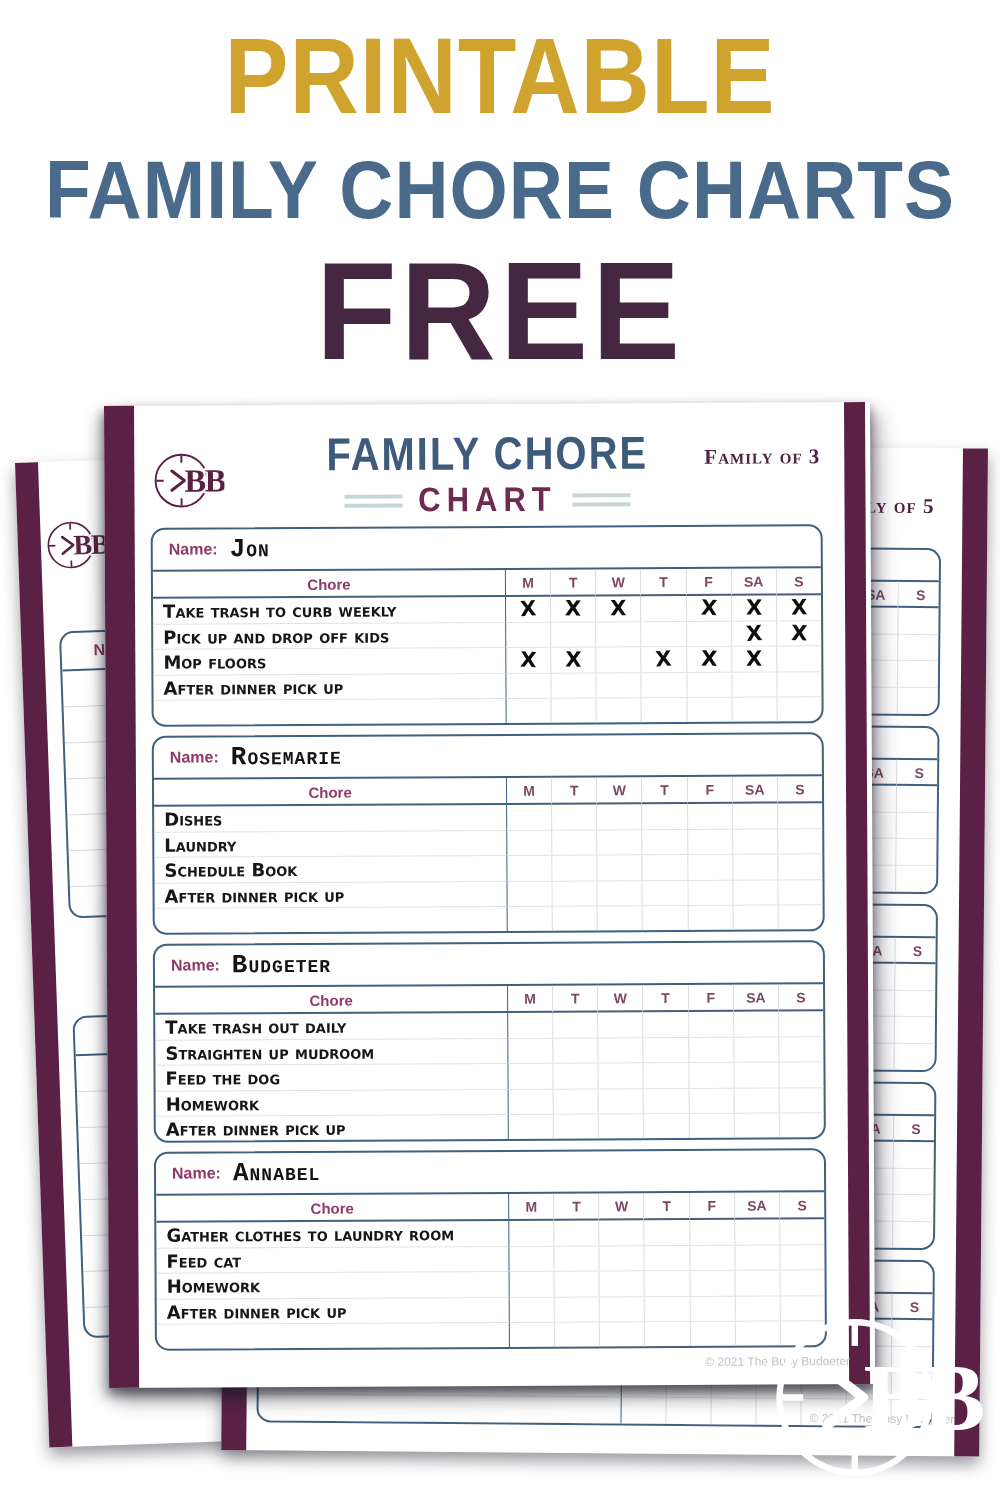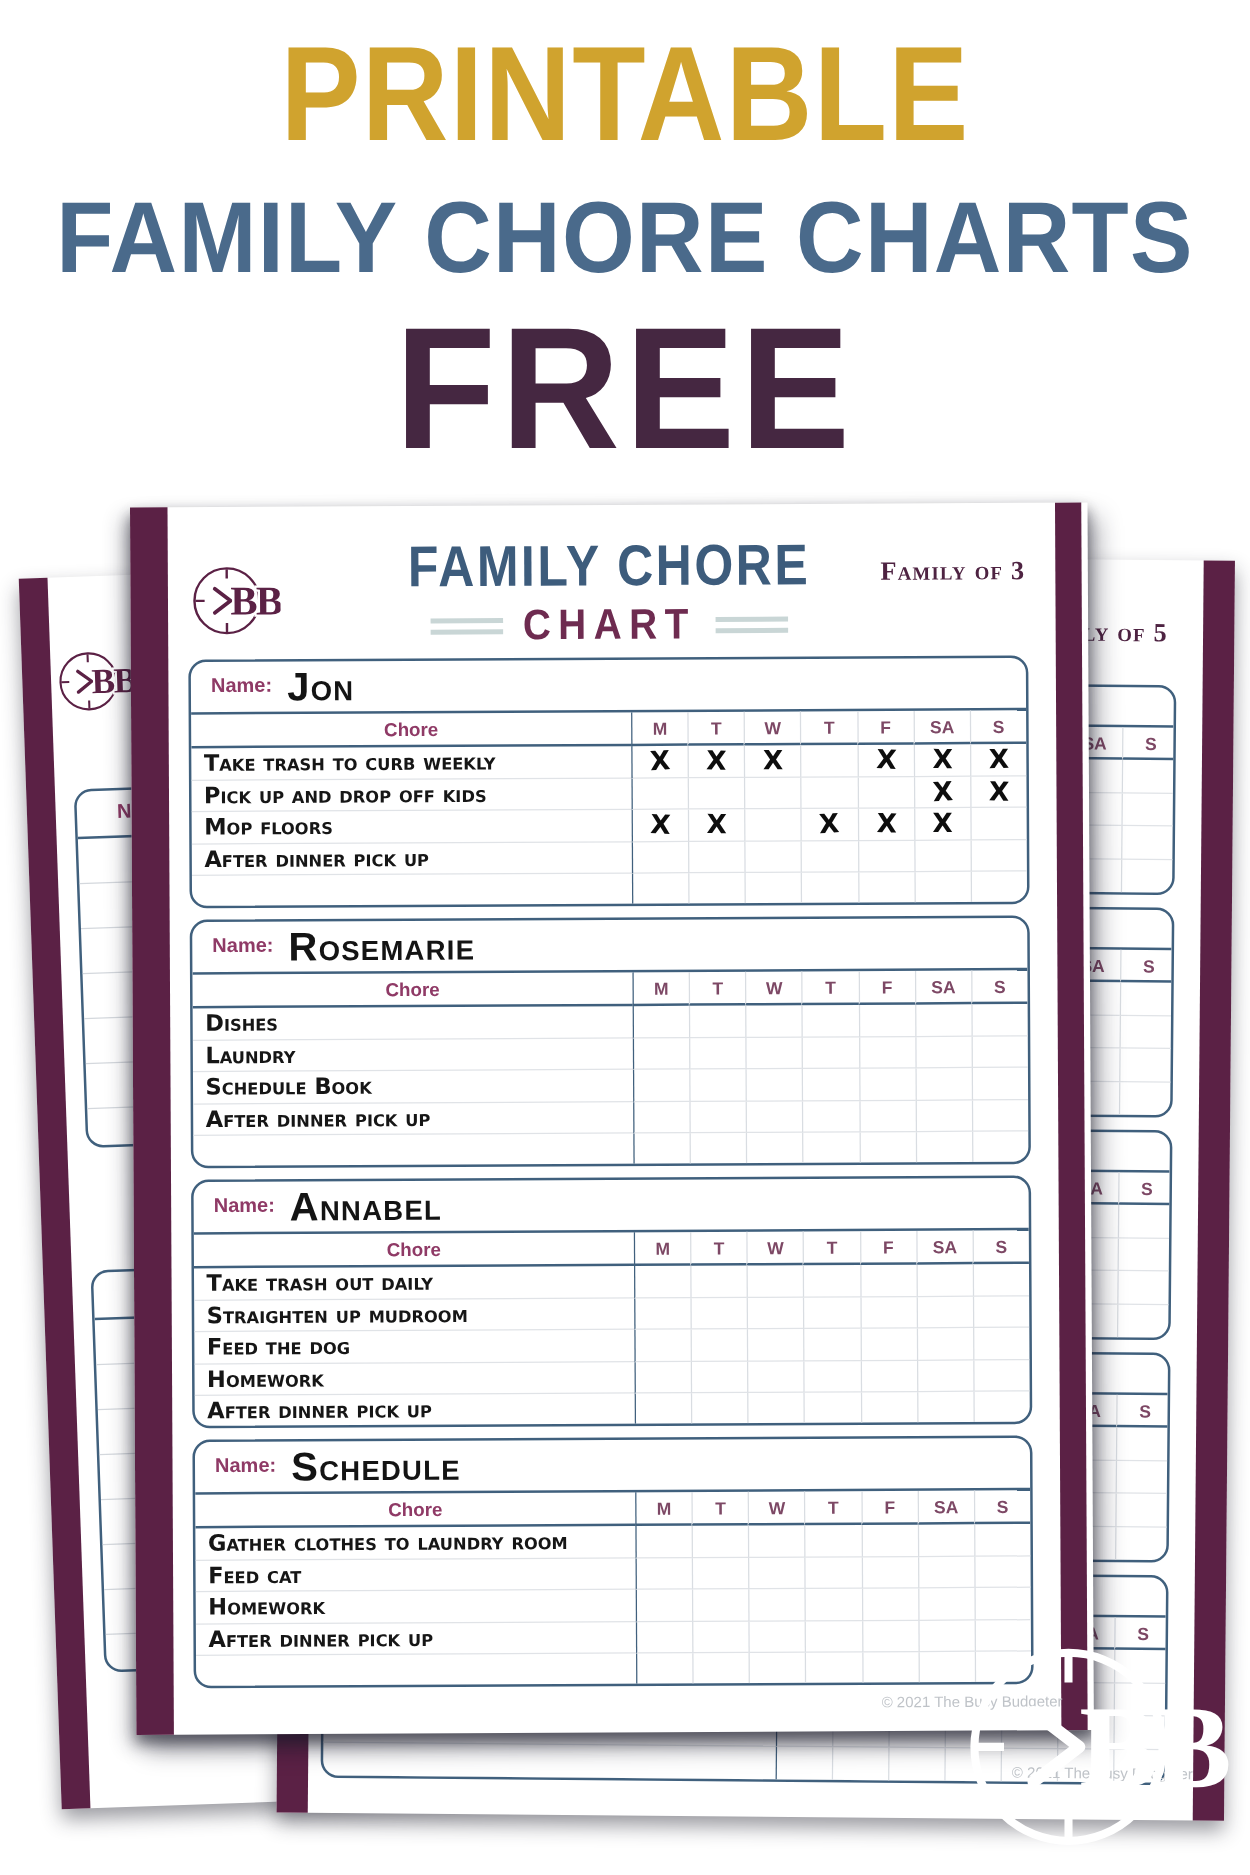--- a/index.html
+++ b/index.html
@@ -35,21 +35,21 @@
   .family-label{font-family:"Liberation Serif",serif;font-variant:small-caps;font-weight:bold;
                 color:#4E2342;font-size:21px;letter-spacing:1px;}
   #main-family{position:absolute;right:50px;top:42px;}
   #right-family{position:absolute;right:53px;top:46px;}
 
   
   .section{position:absolute;left:46px;width:672px;height:199px;border:2.5px solid #40607D;
            border-radius:14px;background:#fff;overflow:hidden;box-sizing:border-box;}
   .name-row{height:40px;border-bottom:2px solid #40607D;display:flex;align-items:center;padding-left:16px;}
   .name-label{color:#8F3A66;font-weight:bold;font-size:16px;}
-  .member-name{font-family:Liberation Sans, sans-serif;font-variant:small-caps;font-size:32px;
+  .member-name{font-family:Liberation Mono, monospace;font-variant:small-caps;font-size:26px;
                margin-left:12px;color:#141414;font-weight:bold;letter-spacing:1px;}
   .sec-grid{display:grid;grid-template-columns:352px repeat(7,1fr);grid-template-rows:27px repeat(5,25.5px);}
   .chore-head{color:#8F3A66;font-weight:bold;font-size:15px;text-align:center;line-height:27px;border-bottom:2px solid #40607D;}
   .day-head{color:#7D4865;font-weight:bold;font-size:14px;text-align:center;line-height:27px;
             border-bottom:2px solid #40607D;border-left:1px solid #D9DDE2;}
   .first-day{border-left:1.5px solid #40607D !important;}
   .chore-cell{font-family:"DejaVu Sans",sans-serif;font-variant:small-caps;font-size:18px;font-weight:600;
               color:#161616;padding-left:10px;line-height:25px;white-space:nowrap;border-bottom:1px solid #E0E3E7;}
   .day-cell{border-left:1px solid #D9DDE2;border-bottom:1px solid #E0E3E7;text-align:center;}
   .last-row{border-bottom:none !important;}
@@ -517,21 +517,21 @@
             <div class="day-cell last-row"></div>
             <div class="day-cell last-row"></div>
             <div class="day-cell last-row"></div>
             <div class="day-cell last-row"></div>
             <div class="day-cell last-row"></div>
           </div>
         </div>
         <div class="section" style="top: 538px;">
           <div class="name-row">
             <span class="name-label">Name:</span>
-            <span class="member-name">Annabel</span>
+            <span class="member-name">Budgeter</span>
           </div>
           <div class="sec-grid">
             <div class="chore-head">Chore</div>
             <div class="day-head first-day">M</div>
             <div class="day-head">T</div>
             <div class="day-head">W</div>
             <div class="day-head">T</div>
             <div class="day-head">F</div>
             <div class="day-head">SA</div>
             <div class="day-head">S</div>
@@ -573,21 +573,21 @@
             <div class="day-cell last-row"></div>
             <div class="day-cell last-row"></div>
             <div class="day-cell last-row"></div>
             <div class="day-cell last-row"></div>
             <div class="day-cell last-row"></div>
           </div>
         </div>
         <div class="section" style="top: 746px;">
           <div class="name-row">
             <span class="name-label">Name:</span>
-            <span class="member-name">Schedule</span>
+            <span class="member-name">Annabel</span>
           </div>
           <div class="sec-grid">
             <div class="chore-head">Chore</div>
             <div class="day-head first-day">M</div>
             <div class="day-head">T</div>
             <div class="day-head">W</div>
             <div class="day-head">T</div>
             <div class="day-head">F</div>
             <div class="day-head">SA</div>
             <div class="day-head">S</div>

